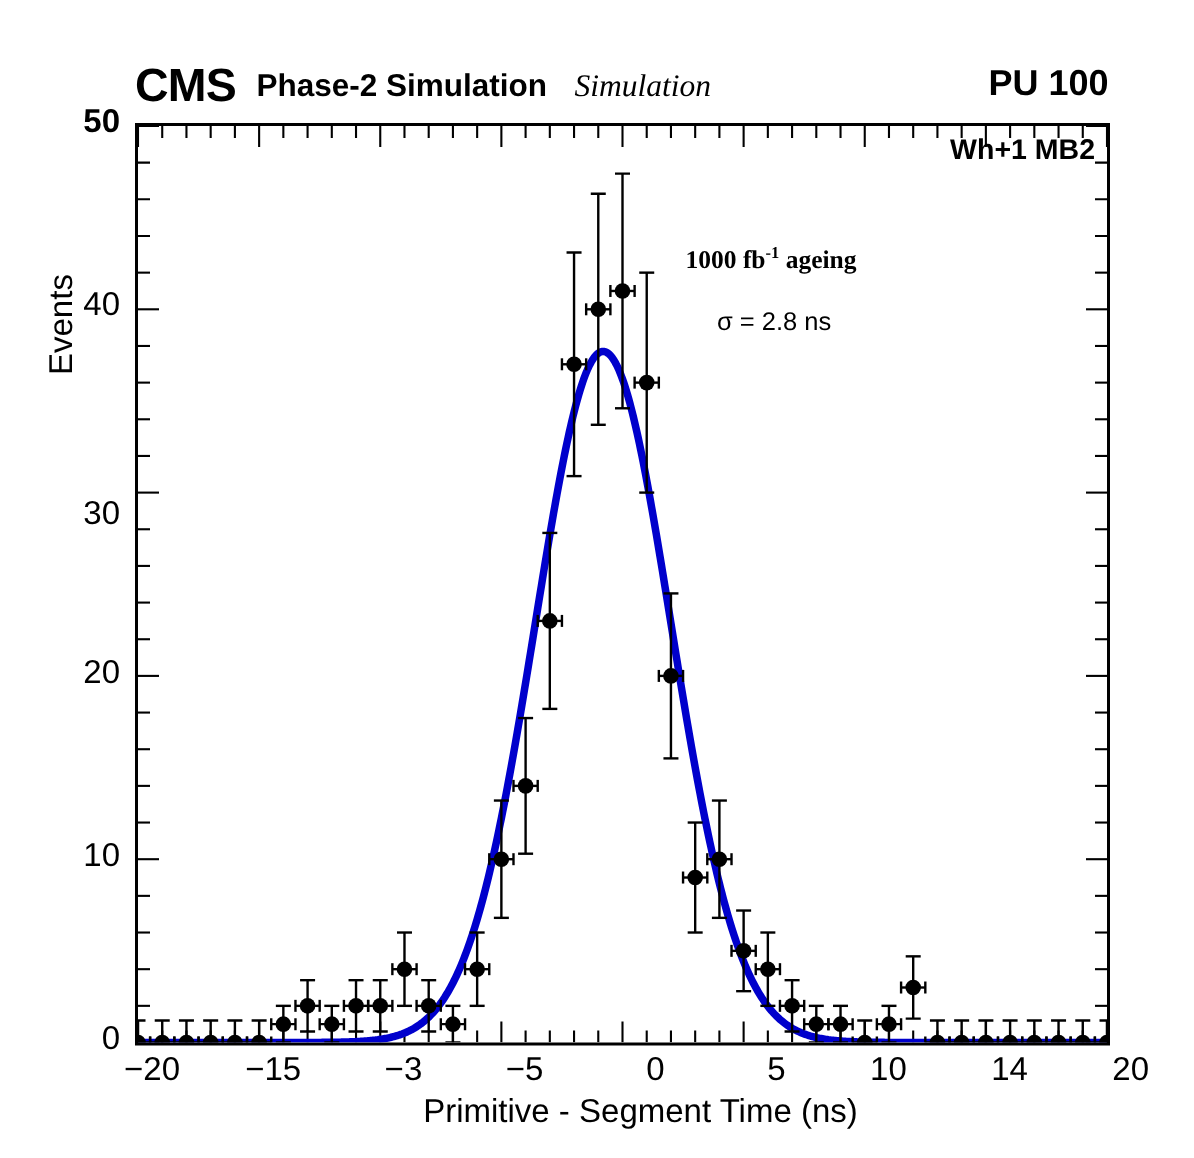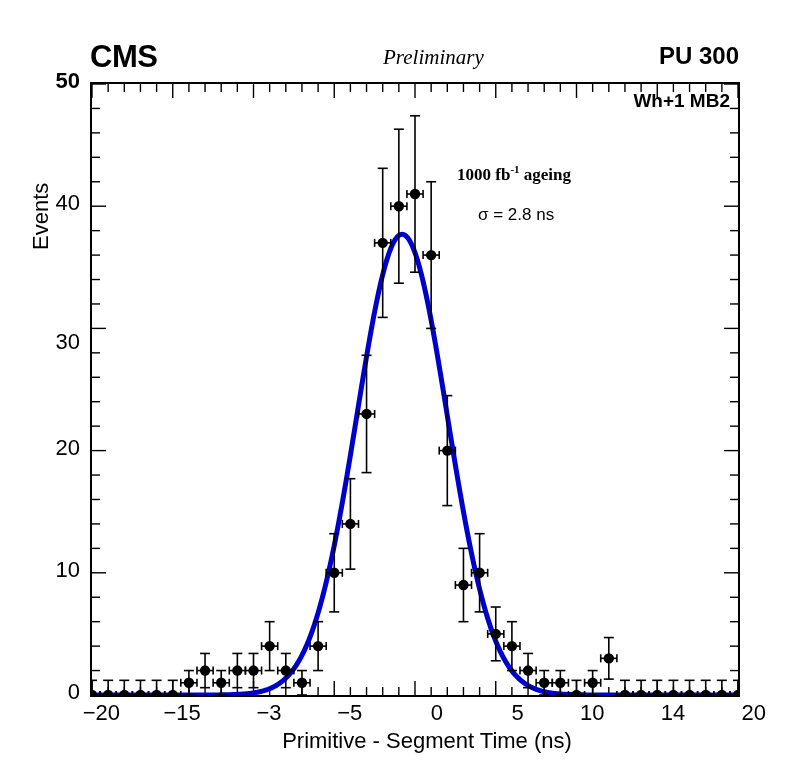--- a/index.html
+++ b/index.html
@@ -40,22 +40,23 @@
 
   svg{display:block;}
 </style>
 </head>
 <body>
 
 <div id="stage">
 
   <div class="hdr">
     <span class="cms-logo">CMS</span>
-    <span class="cms-prelim">Preliminary</span>
-    <span class="cms-pu">PU 300</span>
+    <span class="cms-sub">Phase-2 Simulation</span>
+    <span class="cms-prelim">Simulation</span>
+    <span class="cms-pu">PU 100</span>
   </div>
 
   <div class="ylabel">
     <span class="ylabel-inner">Events</span>
   </div>
 
   <div class="xlabel">Primitive - Segment Time (ns)</div>
 
   <div id="frame">
     <div id="plotarea">

